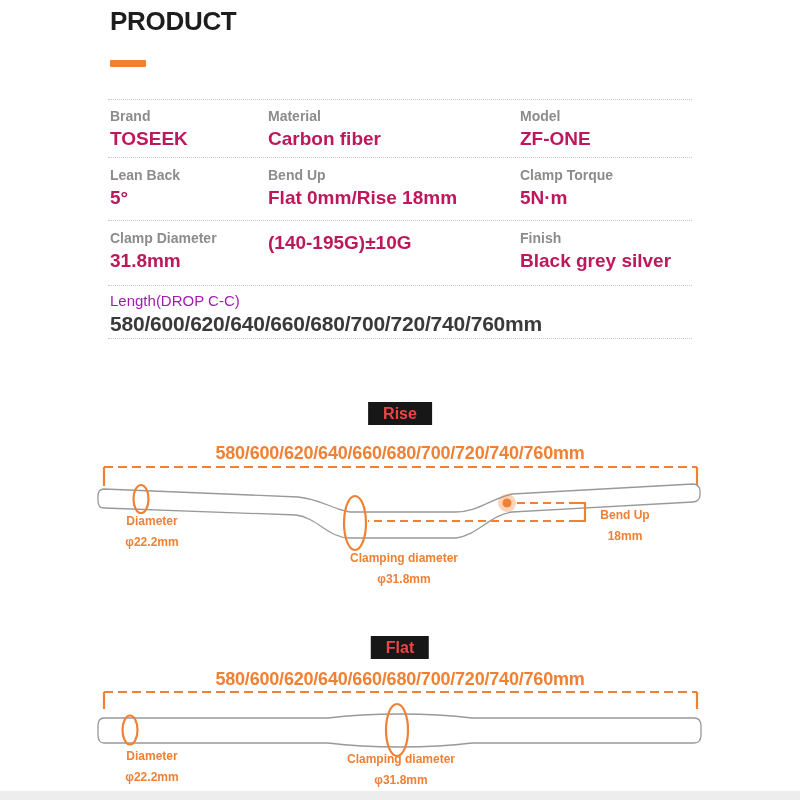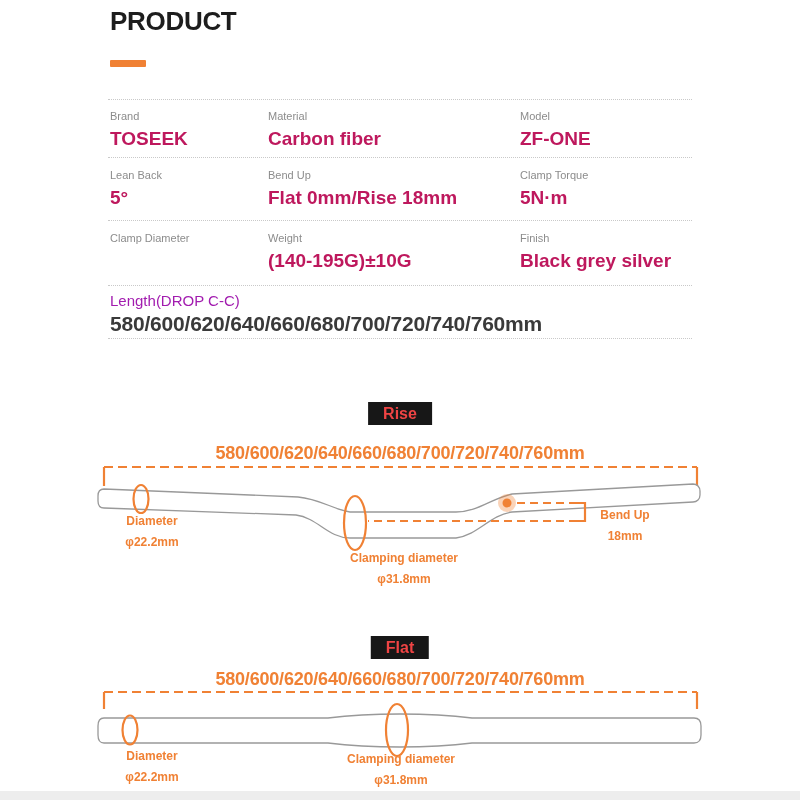--- a/index.html
+++ b/index.html
@@ -8,21 +8,21 @@
     font-family:"Liberation Sans","DejaVu Sans",sans-serif;
   }
   .abs{position:absolute;}
   
   #title{left:110px;top:8px;color:#1d1d1d;font-size:26px;font-weight:700;line-height:27px;letter-spacing:-0.3px;}
   #title-underline{left:110px;top:60px;width:36px;height:7px;background:#F08134;border-radius:1px;}
   
   .sep{left:108px;width:584px;height:0;border-top:1px dotted #c9c9c9;}
   .spec-row{left:110px;width:580px;}
   .cell{position:absolute;top:0;}
-  .cell .lbl{color:#8c8c8c;font-size:11px;line-height:18px;font-weight:400;}
+  .cell .lbl{color:#8c8c8c;font-size:14px;line-height:18px;font-weight:700;}
   .cell .val{color:#be185d;font-size:19px;line-height:24px;font-weight:700;margin-top:2px;}
   .c0{left:0;}  .c1{left:158px;}  .c2{left:410px;}
   #length-row .lbl{color:#a21caf;font-size:15px;line-height:18px;}
   #length-row .val{color:#3a3a3a;font-size:21px;line-height:25px;font-weight:700;margin-top:1px;letter-spacing:-0.2px;}
   
   .badge{left:50%;transform:translateX(-50%);background:#171717;color:#ef4444;
          font-size:16px;font-weight:700;line-height:17px;padding:3px 15px;}
   
   .o-text{color:#F08134;font-weight:700;text-align:center;}
   .dim-text{font-size:18px;line-height:20px;letter-spacing:-0.2px;}
@@ -72,23 +72,23 @@
     </div>
     <div class="cell c2">
       <div class="lbl">Clamp Torque</div>
       <div class="val">5N·m</div>
     </div>
   </div>
 
   <div class="abs spec-row" style="top:229px">
     <div class="cell c0">
       <div class="lbl">Clamp Diameter</div>
+      <div class="val">31.8mm</div>
     </div>
     <div class="cell c1">
-      <div class="lbl">Weight</div>
       <div class="val">(140-195G)±10G</div>
     </div>
     <div class="cell c2">
       <div class="lbl">Finish</div>
       <div class="val">Black grey silver</div>
     </div>
   </div>
 
   <div class="abs spec-row" id="length-row" style="top:292px">
     <div class="lbl">Length(DROP C-C)</div>

